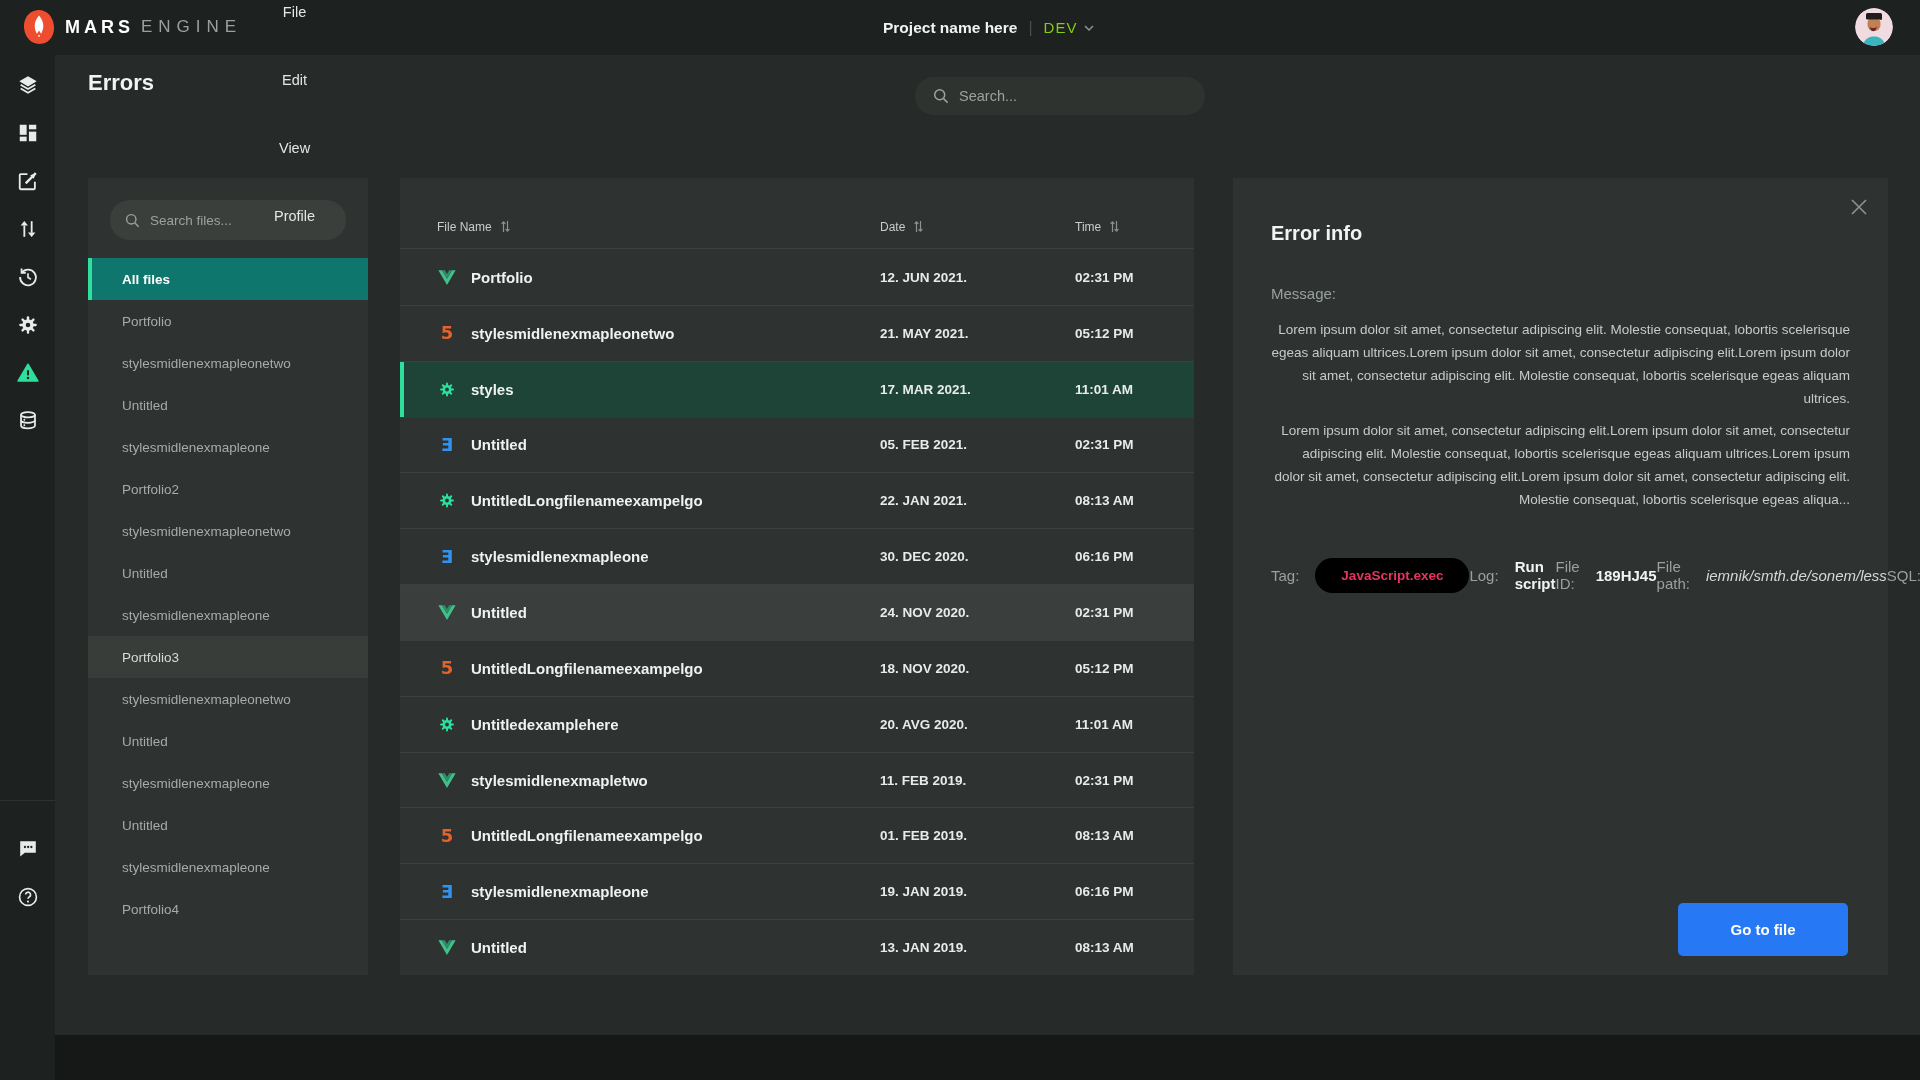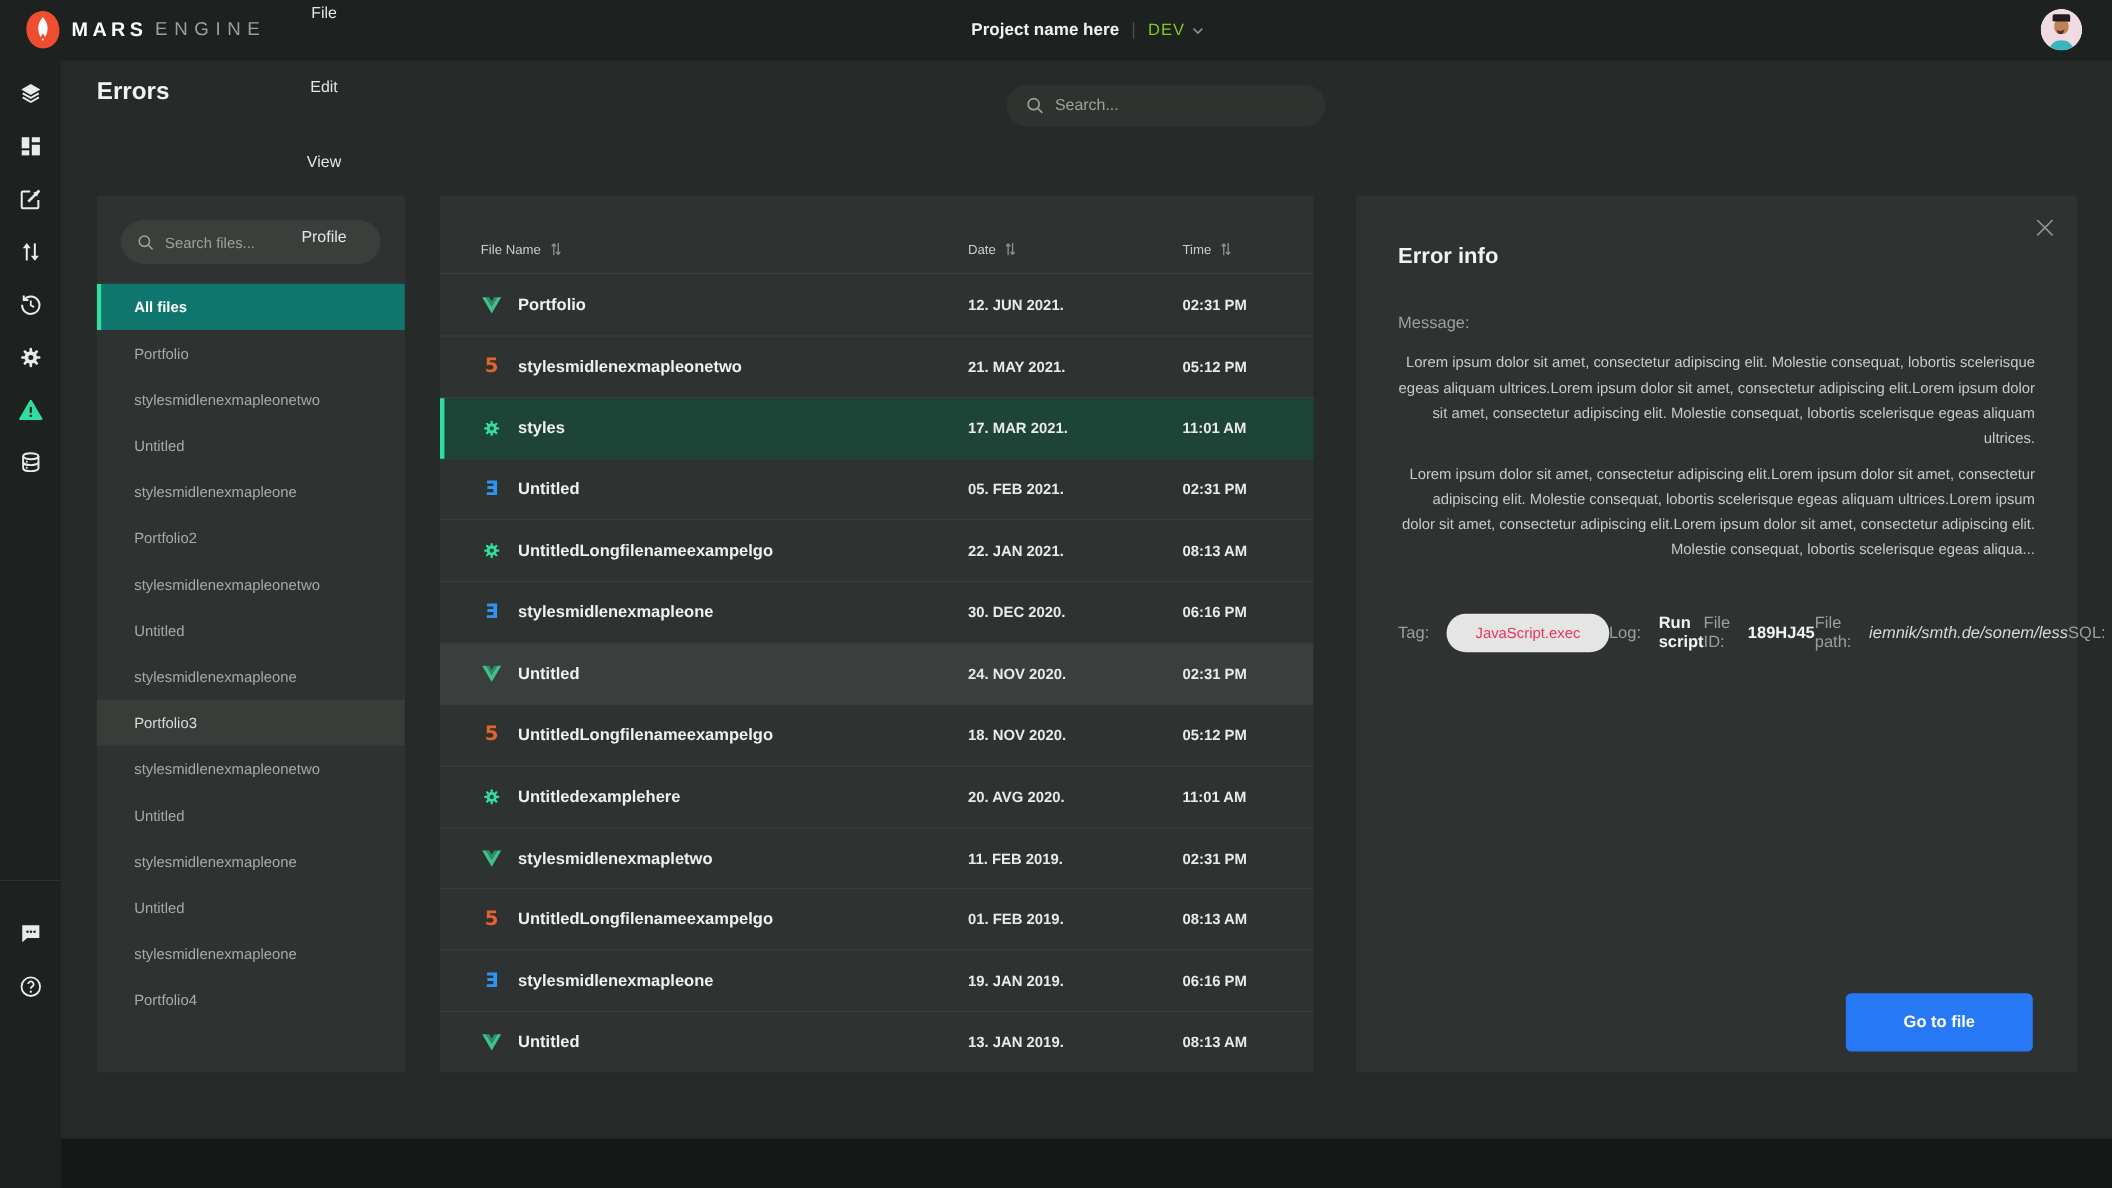--- a/index.html
+++ b/index.html
@@ -92,21 +92,21 @@
   .error-title { font-size:20px; font-weight:700; color:#f2f4f3; }
   .message-label { margin-top:40px; font-size:15px; color:#9aa09c; }
   .msg-para { margin-top:16px; font-size:13.5px; line-height:23px; color:#c6cac8;text-align:right; }
   .msg-para + .msg-para { margin-top:9px; }
   .error-fields { margin-top:30px; display:flex; }
   .field { min-height:50px; display:flex; align-items:center; gap:16px; }
   .field-label { font-size:15px; color:#9aa09c; }
   .field-value { font-size:15px; color:#f2f4f3; }
   .field-value.bold { font-weight:700; }
   .field-value.italic { font-style:italic; font-weight:400; color:#d6d9d7; }
-  .field-value.badge { background:#e5e5e5; color:#e5355f; font-size:13.5px; font-weight:400;
+  .field-value.badge { background:#000000; color:#e5355f; font-size:13.5px; font-weight:700;
                        padding:10px 26px; border-radius:20px; }
   .goto-btn { position:absolute; right:40px; bottom:19px; width:170px; height:53px; background:#2778f4;
               border-radius:5px; color:#fff; font-size:15px; font-weight:700; }
 </style>
 </head>
 <body>
 
 <header class="topbar">
   <div class="brand">
     <span>

